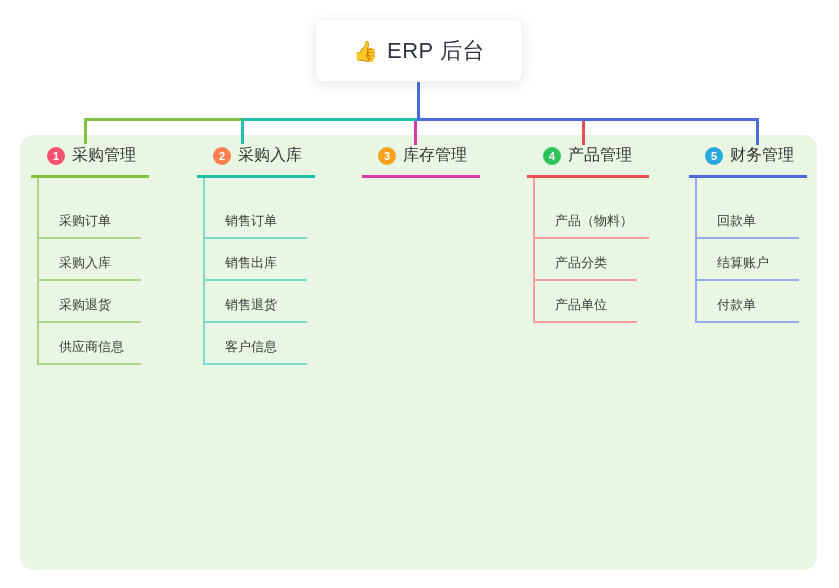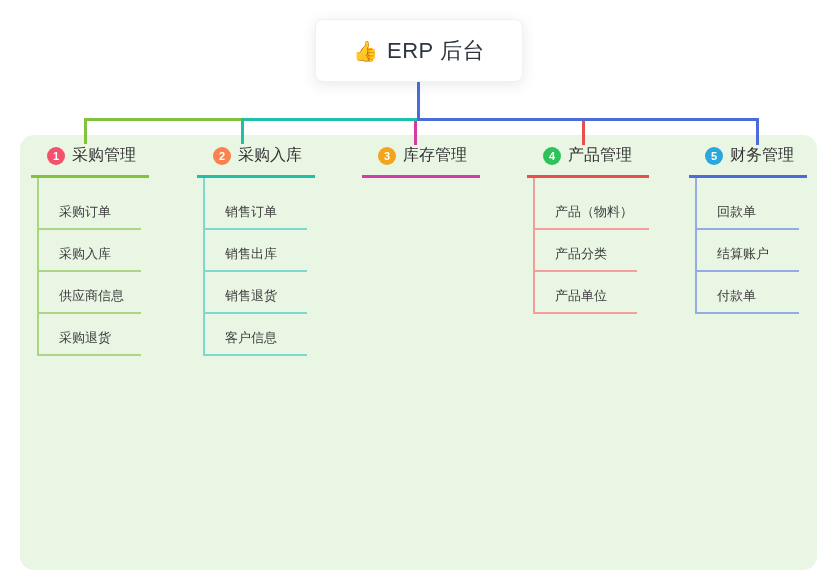--- a/index.html
+++ b/index.html
@@ -29,21 +29,21 @@
   }
   .badge{
     width:18px;height:18px;border-radius:50%;flex:0 0 18px;
     display:flex;align-items:center;justify-content:center;
     color:#fff;font-size:11px;font-weight:bold;margin-right:7px;
     background:var(--badge);
   }
   .branch-label{font-size:16px;font-weight:500;color:#333;white-space:nowrap;}
   .children{margin-left:6px;border-left:2px solid var(--light);}
   .child{height:42px;display:flex;align-items:flex-end;}
-  .child:first-child{height:52px;}
+  .child:first-child{height:61px;}
   .child-label{
     display:inline-block;box-sizing:border-box;min-width:102px;
     padding:0 16px 7px 20px;border-bottom:2px solid var(--light);
     font-size:13px;color:#3c3c3c;white-space:nowrap;cursor:pointer;
   }
 </style>
 </head>
 <body>
 
 <div id="canvas">
@@ -71,24 +71,24 @@
       <span class="branch-label">采购管理</span>
     </div>
     <div class="children">
           <div class="child">
     <span class="child-label">采购订单</span>
   </div>
           <div class="child">
     <span class="child-label">采购入库</span>
   </div>
           <div class="child">
-    <span class="child-label">供应商信息</span>
+    <span class="child-label">采购退货</span>
   </div>
           <div class="child">
-    <span class="child-label">采购退货</span>
+    <span class="child-label">供应商信息</span>
   </div>
         </div>
   </div>
       <div class="branch" style="left: 197px; --c: #1fbfaa; --light: #7ed8cb; --badge: #fb8250;">
     <div class="branch-header">
       <span class="badge">2</span>
       <span class="branch-label">采购入库</span>
     </div>
     <div class="children">
           <div class="child">

